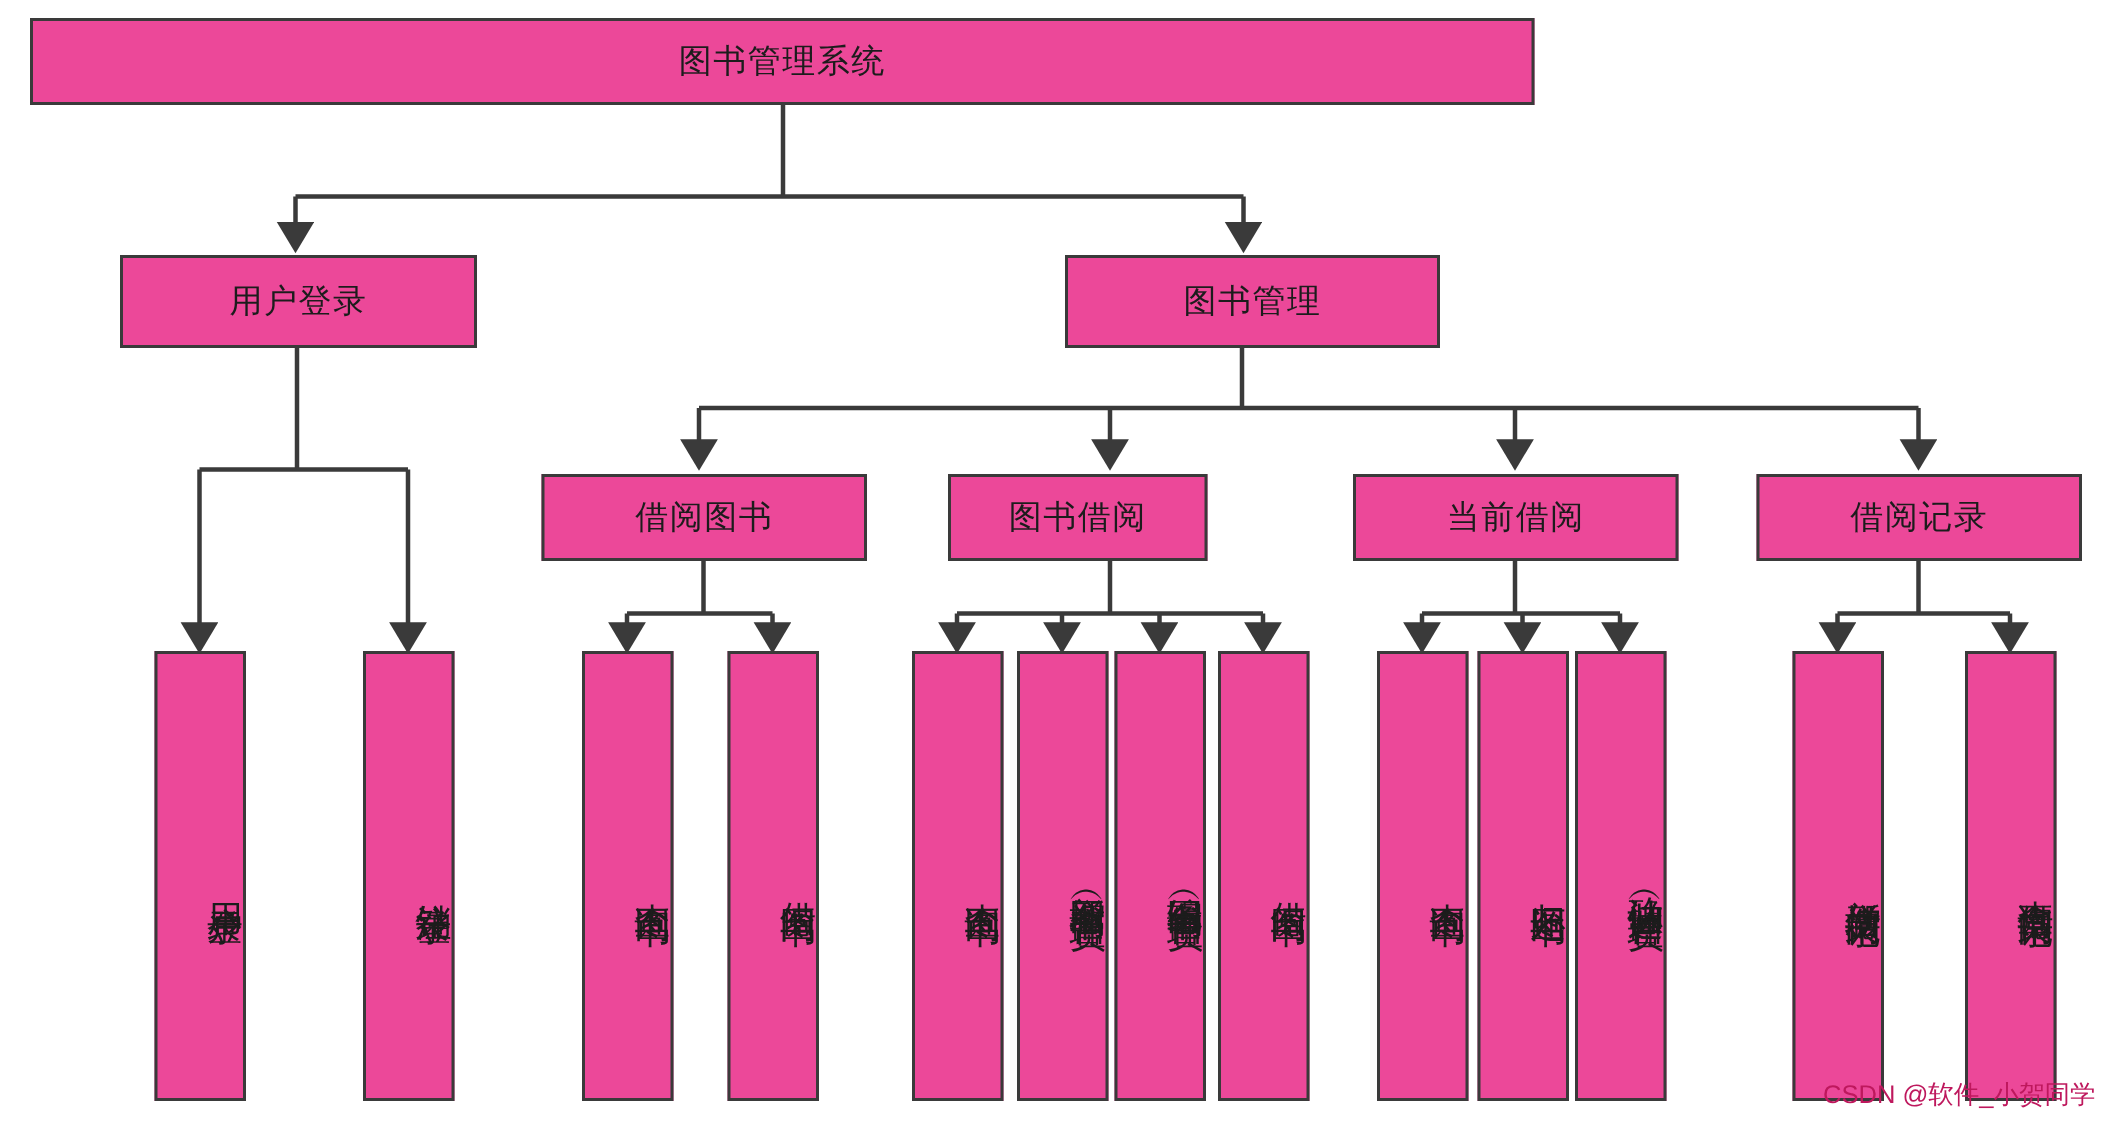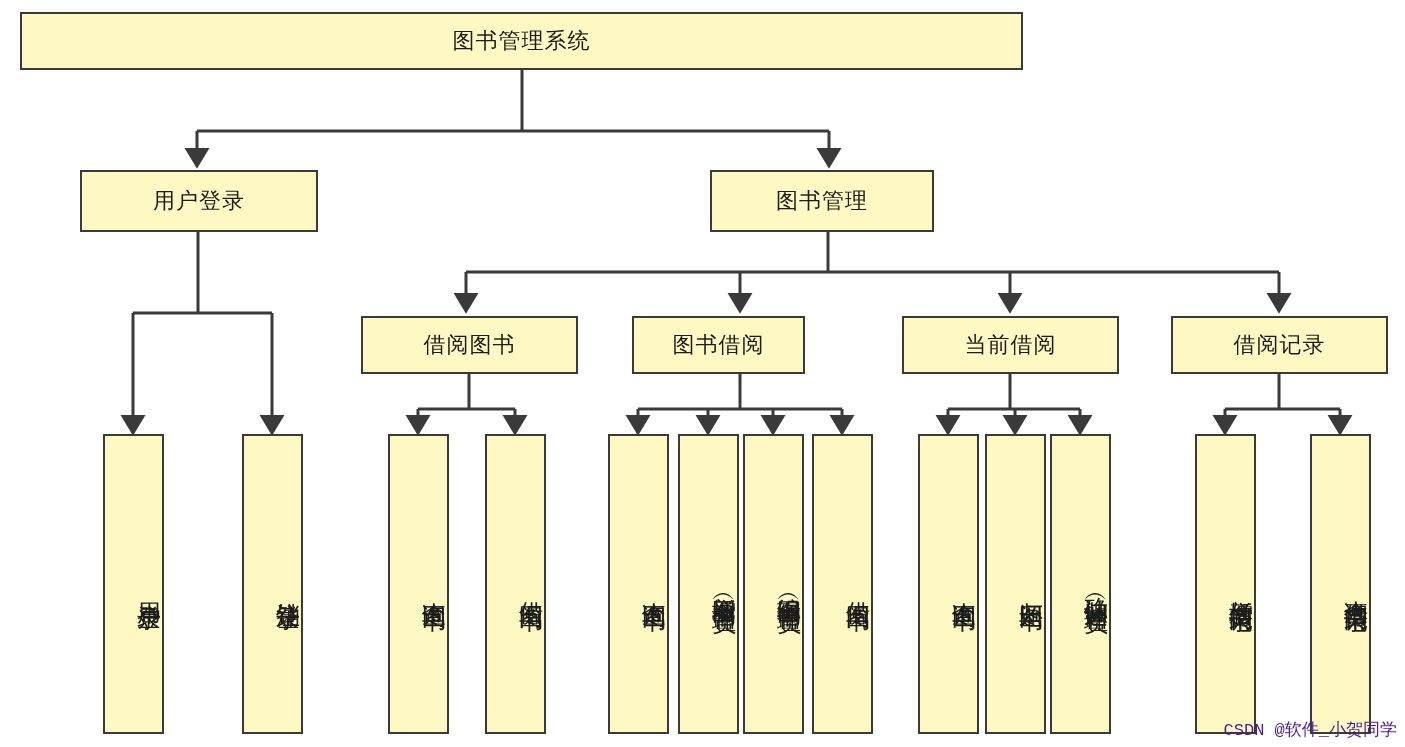--- a/index.html
+++ b/index.html
@@ -23,21 +23,21 @@
     left: 0;
     top: 0;
     width: 1405px;
     height: 747px;
     pointer-events: none;
   }
   .node {
     position: absolute;
     box-sizing: border-box;
     border: 2px solid #3a3a3a;
-    background: #fef9c3;
+    background: #ec4899;
     display: flex;
     align-items: center;
     justify-content: center;
     color: #1c1c1c;
   }
   .node-h {
     font-size: 22px;
     letter-spacing: 1px;
     white-space: nowrap;
   }
@@ -54,23 +54,23 @@
   .node-v .vtext {
     writing-mode: vertical-rl;
     text-orientation: upright;
     display: block;
   }
   .watermark {
     position: absolute;
     right: 8px;
     bottom: 6px;
     font-size: 17px;
-    color: #4c1d95;
+    color: #be185d;
     white-space: nowrap;
-    font-family: Liberation Mono, monospace;
+    font-family: Liberation Sans, sans-serif;
   }
 </style>
 </head>
 <body>
 
 <div id="canvas">
 
   <svg id="edges" viewBox="0 0 1405 747" xmlns="http://www.w3.org/2000/svg">
     <defs>
       <marker id="arrow" markerWidth="9" markerHeight="9" refX="3.4" refY="4.2" orient="auto" markerUnits="strokeWidth">
@@ -117,21 +117,21 @@
       <path d="M1279,374 L1279,409"></path>
       <path d="M1225,409 L1340,409"></path>
       <path d="M1225,409 L1225,425" marker-end="url(#arrow)"></path>
       <path d="M1340,409 L1340,425" marker-end="url(#arrow)"></path>
     </g>
   </svg>
 
   <div class="node node-h" style="left:20px; top:12px; width:1003px; height:58px;">图书管理系统</div>
 
   <div class="node node-h" style="left:80px; top:170px; width:238px; height:62px;">用户登录</div>
-  <div class="node node-h" style="left:710px; top:170px; width:224px; height:62px;">图书管理</div>
+  <div class="node node-h" style="left:710px; top:170px; width:250px; height:62px;">图书管理</div>
 
   <div class="node node-h" style="left:361px; top:316px; width:217px; height:58px;">借阅图书</div>
   <div class="node node-h" style="left:632px; top:316px; width:173px; height:58px;">图书借阅</div>
   <div class="node node-h" style="left:902px; top:316px; width:217px; height:58px;">当前借阅</div>
   <div class="node node-h" style="left:1171px; top:316px; width:217px; height:58px;">借阅记录</div>
 
   <div class="node node-v" style="left:103px; top:434px; width:61px; height:300px;">
     <span class="vtext">用户登录</span>
   </div>
   <div class="node node-v" style="left:242px; top:434px; width:61px; height:300px;">

